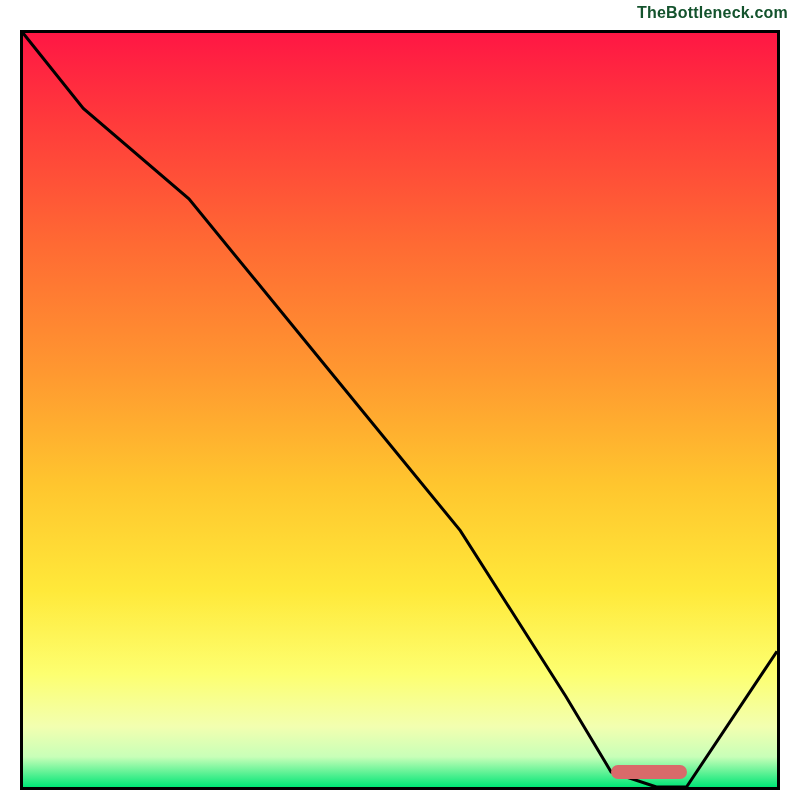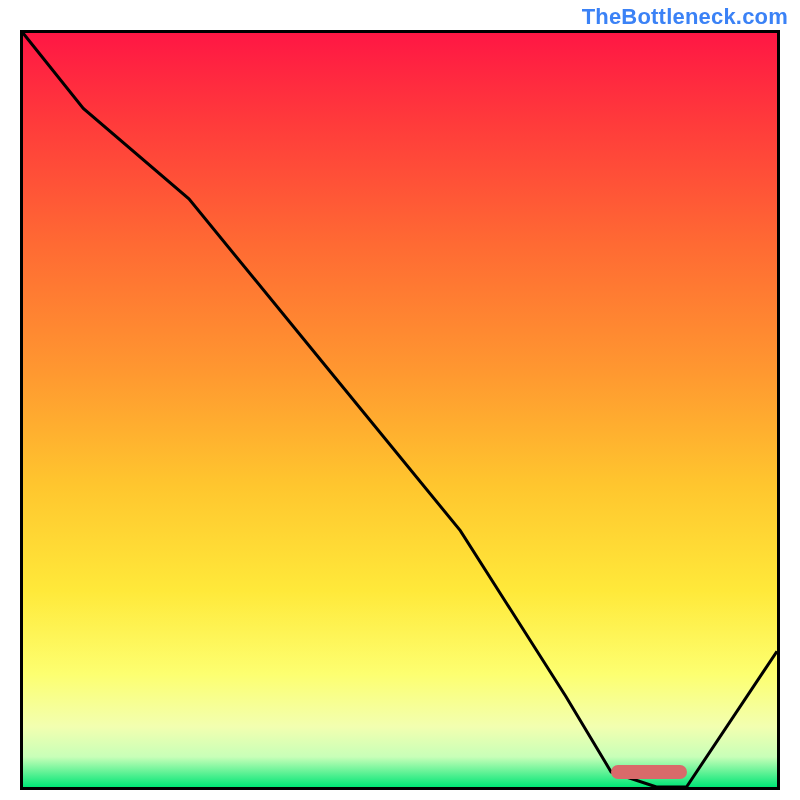--- a/index.html
+++ b/index.html
@@ -13,23 +13,23 @@
   }
   .container {
     position: relative;
     width: 800px;
     height: 800px;
   }
   .watermark {
     position: absolute;
     top: 4px;
     right: 12px;
-    font-size: 22px;
+    font-size: 16px;
     font-weight: 600;
-    color: #3b82f6;
+    color: #14532d;
     letter-spacing: 0.2px;
     z-index: 5;
   }
   .plot-frame {
     position: absolute;
     left: 20px;
     top: 30px;
     width: 760px;
     height: 760px;
     border: 3px solid #000000;

